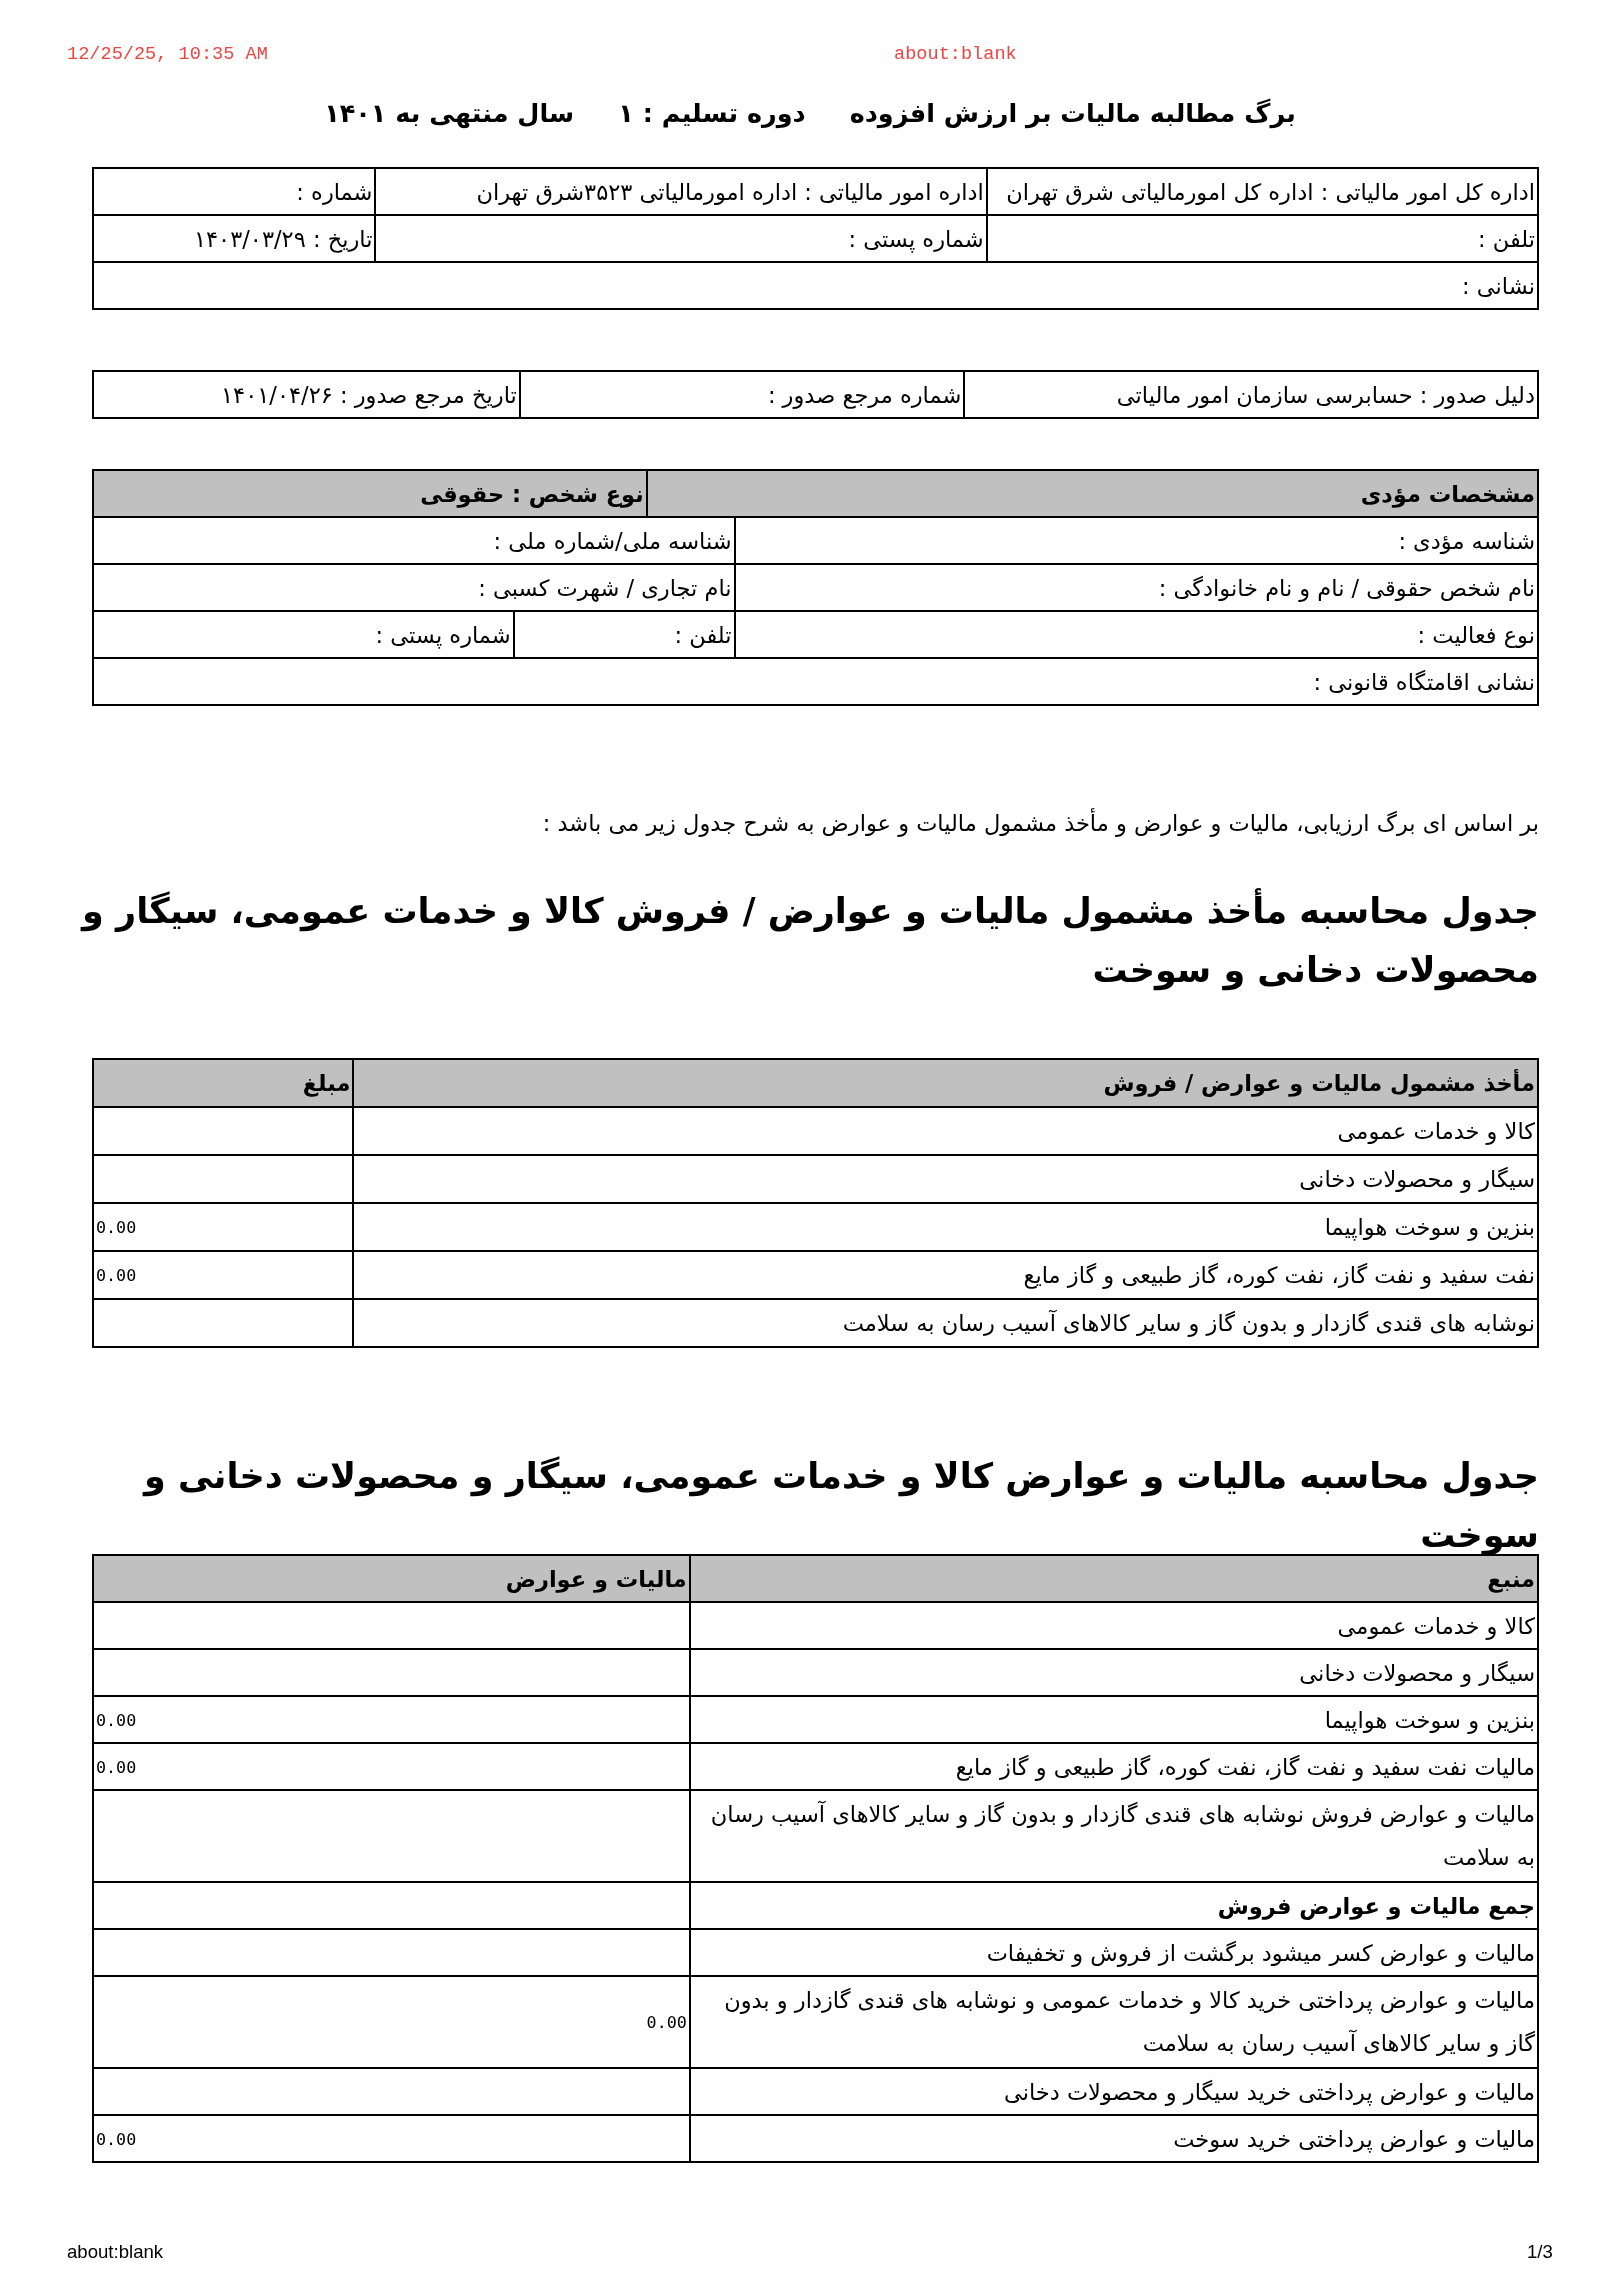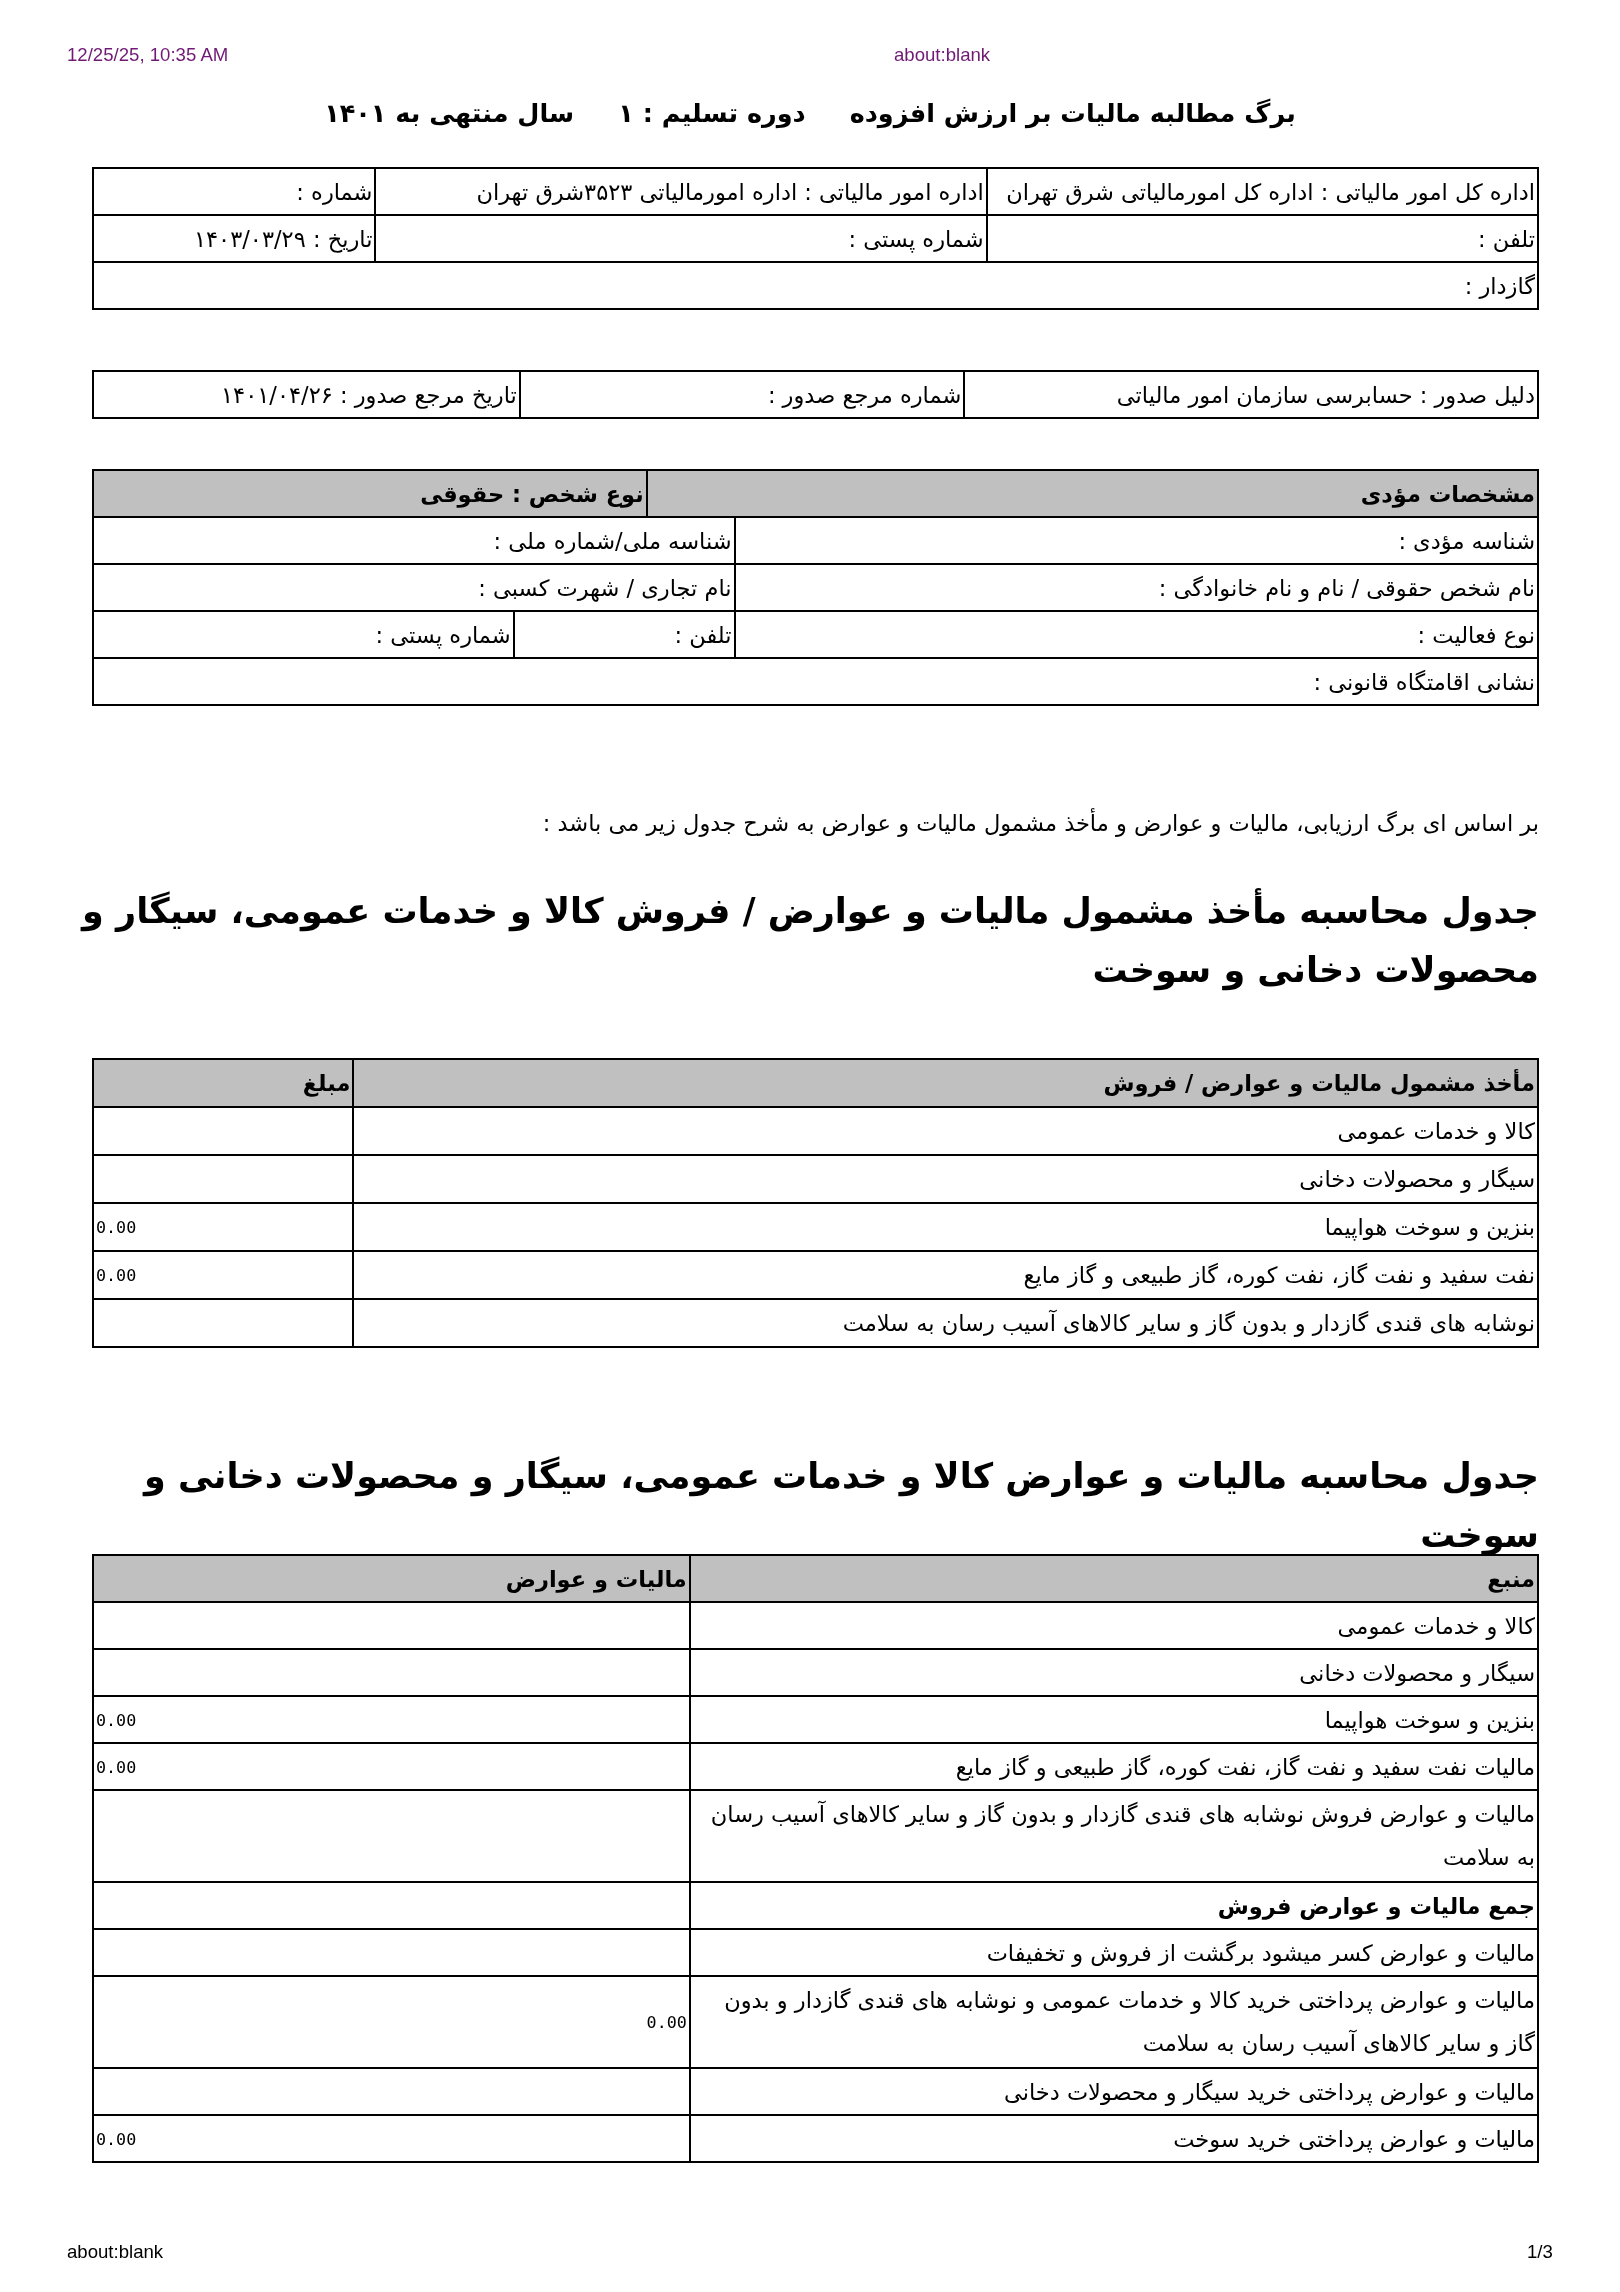--- a/index.html
+++ b/index.html
@@ -1,17 +1,17 @@
 <!DOCTYPE html>
 <html><head>
 <meta charset="utf-8">
 <style>
   html, body { margin:0; padding:0; background:#ffffff; }
   body { width:1620px; height:2293px; position:relative; overflow:hidden; font-family:"DejaVu Sans", sans-serif; color:#000; }
-  .print-hdr { position:absolute; top:44px; font-family:Liberation Sans, sans-serif; font-size:18.6px; color:#701a75; }
+  .print-hdr { position:absolute; top:44px; font-family:Liberation Mono, monospace; font-size:18.6px; color:#ef4444; }
   .print-ftr { position:absolute; top:2241px; font-family:"Liberation Sans", sans-serif; font-size:18.6px; color:#000; }
   .doc-title { position:absolute; top:98px; left:0; width:1620px; text-align:center; direction:rtl; font-weight:bold; font-size:25.5px; }
   .doc-title span { margin:0 17.6px; }
   table { border-collapse:collapse; direction:rtl; position:absolute; left:92px; width:1447px; font-size:22.5px; }
   td, th { border:2.9px solid #000; padding:0 2px; text-align:right; vertical-align:middle; font-weight:normal; white-space:nowrap; overflow:hidden; }
   th { background:#c0c0c0; font-weight:bold; }
   .t1 { top:167px; }
   .t1 td { height:45px; }
   .t2 { top:370px; }
   .t2 td { height:45px;text-align:right; }
@@ -53,21 +53,21 @@
     <td>اداره کل امور مالیاتی : اداره کل امورمالیاتی شرق تهران</td>
     <td>اداره امور مالیاتی : اداره امورمالیاتی ۳۵۲۳شرق تهران</td>
     <td><span>شماره :</span> <span></span></td>
   </tr>
   <tr>
     <td><span>تلفن :</span> <span></span></td>
     <td><span>شماره پستی :</span> <span></span></td>
     <td><span>تاریخ :</span> <span>۱۴۰۳/۰۳/۲۹</span></td>
   </tr>
   <tr>
-    <td colspan="3"><span>گازدار :</span> <span></span></td>
+    <td colspan="3"><span>نشانی :</span> <span></span></td>
   </tr>
 </tbody>
   </table>
 
 <table class="t2">
   <colgroup>
       <col style="width:574px">
       <col style="width:445px">
       <col style="width:427px">
     </colgroup>

